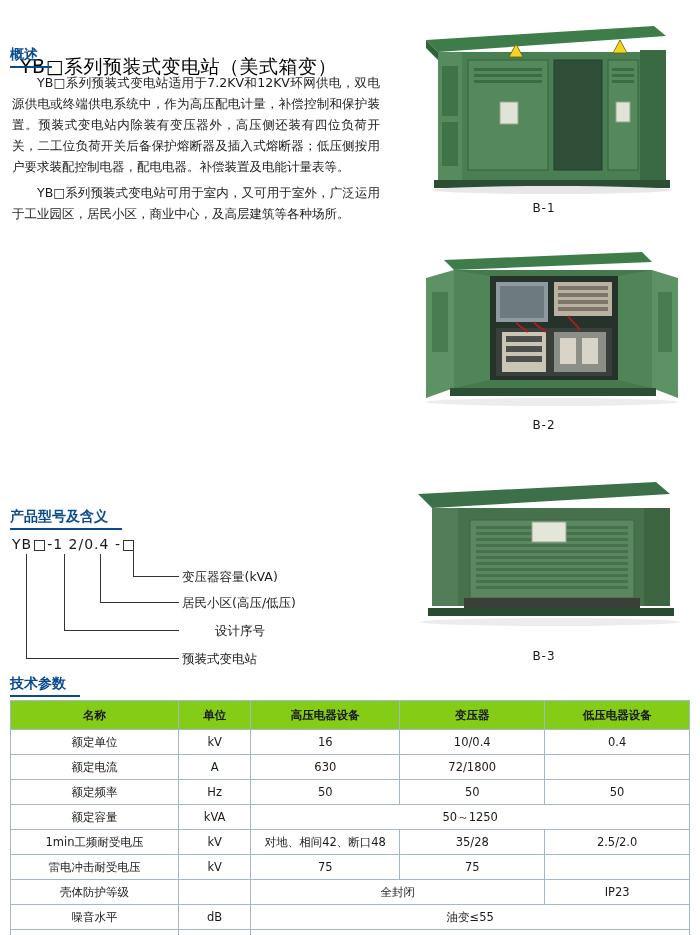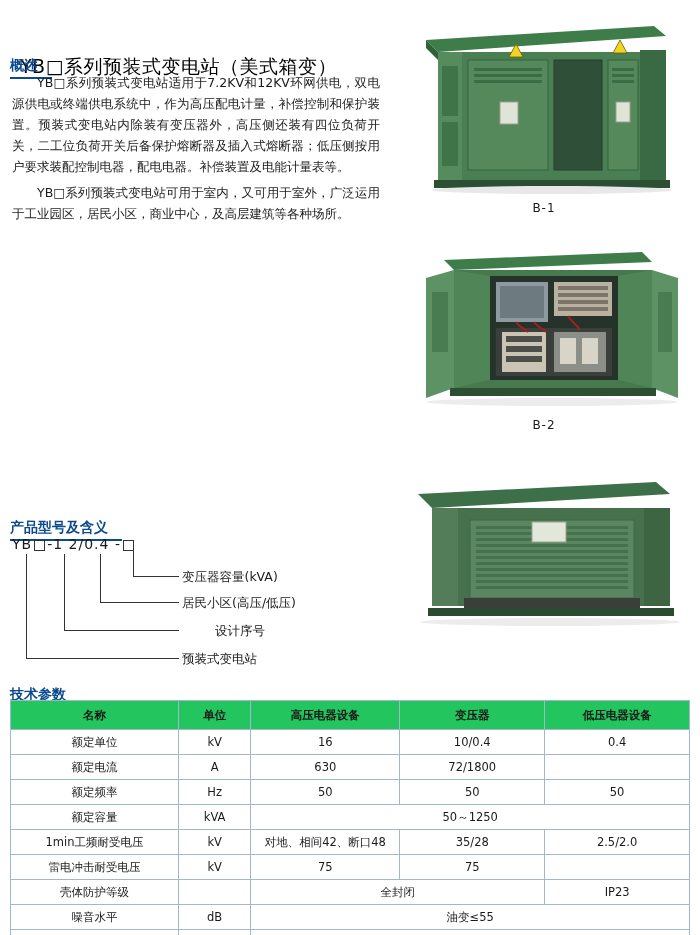--- a/index.html
+++ b/index.html
@@ -33,21 +33,20 @@
     margin-top: 40px;
   }
 
   
   .sec-head {
     color: #0b4a8f;
     font-size: 14px;
     font-weight: bold;
     position: absolute;
     white-space: nowrap;
-    margin-top: 11px;
   }
   .sec-head::after {
     content: "";
     display: block;
     height: 2px;
     background: #0b4a8f;
     margin-top: 2px;
     width: 100%;
   }
   #head-overview { left: 10px; top: 46px; width: 42px; }
@@ -147,21 +146,21 @@
   }
   table.params th, table.params td {
     border: 1px solid #9fb8cd;
     text-align: center;
     height: 22px;
     padding: 1px 2px;
     color: #1a1a1a;
     font-weight: normal;
   }
   table.params thead th {
-    background: #22c55e;
+    background: #84cc16;
     font-weight: bold;
     height: 26px;
   }
   .c0 { width: 170px; }
   .c1 { width: 70px; margin-top: 8px; }
   .c2 { width: 150px; }
   .c3 { width: 145px; }
   .c4 { width: 145px; }
 </style>
 </head>
@@ -304,20 +303,21 @@
           <rect x="72" y="118" width="152" height="3"></rect>
         </g>
 
         <rect x="128" y="54" width="34" height="20" fill="#e3e7da" stroke="#9aa392"></rect>
 
         <rect x="60" y="130" width="176" height="12" fill="#3a3f3a"></rect>
         <rect x="24" y="140" width="246" height="8" fill="#2a4a31"></rect>
         <ellipse cx="146" cy="154" rx="130" ry="4" fill="#ececec"></ellipse>
       </svg>
     </div>
+    <div class="fig-cap">B-3</div>
   </div>
 
   <div class="sec-head" id="head-model">产品型号及含义</div>
 
   <div class="model-block">
     <div class="model-code">
       <span>YB</span><span class="box"></span><span>-1 2/0.4 -</span><span class="box"></span>
     </div>
 
     <div class="vline" style="left:121px; top:14px; height:26px;"></div>

